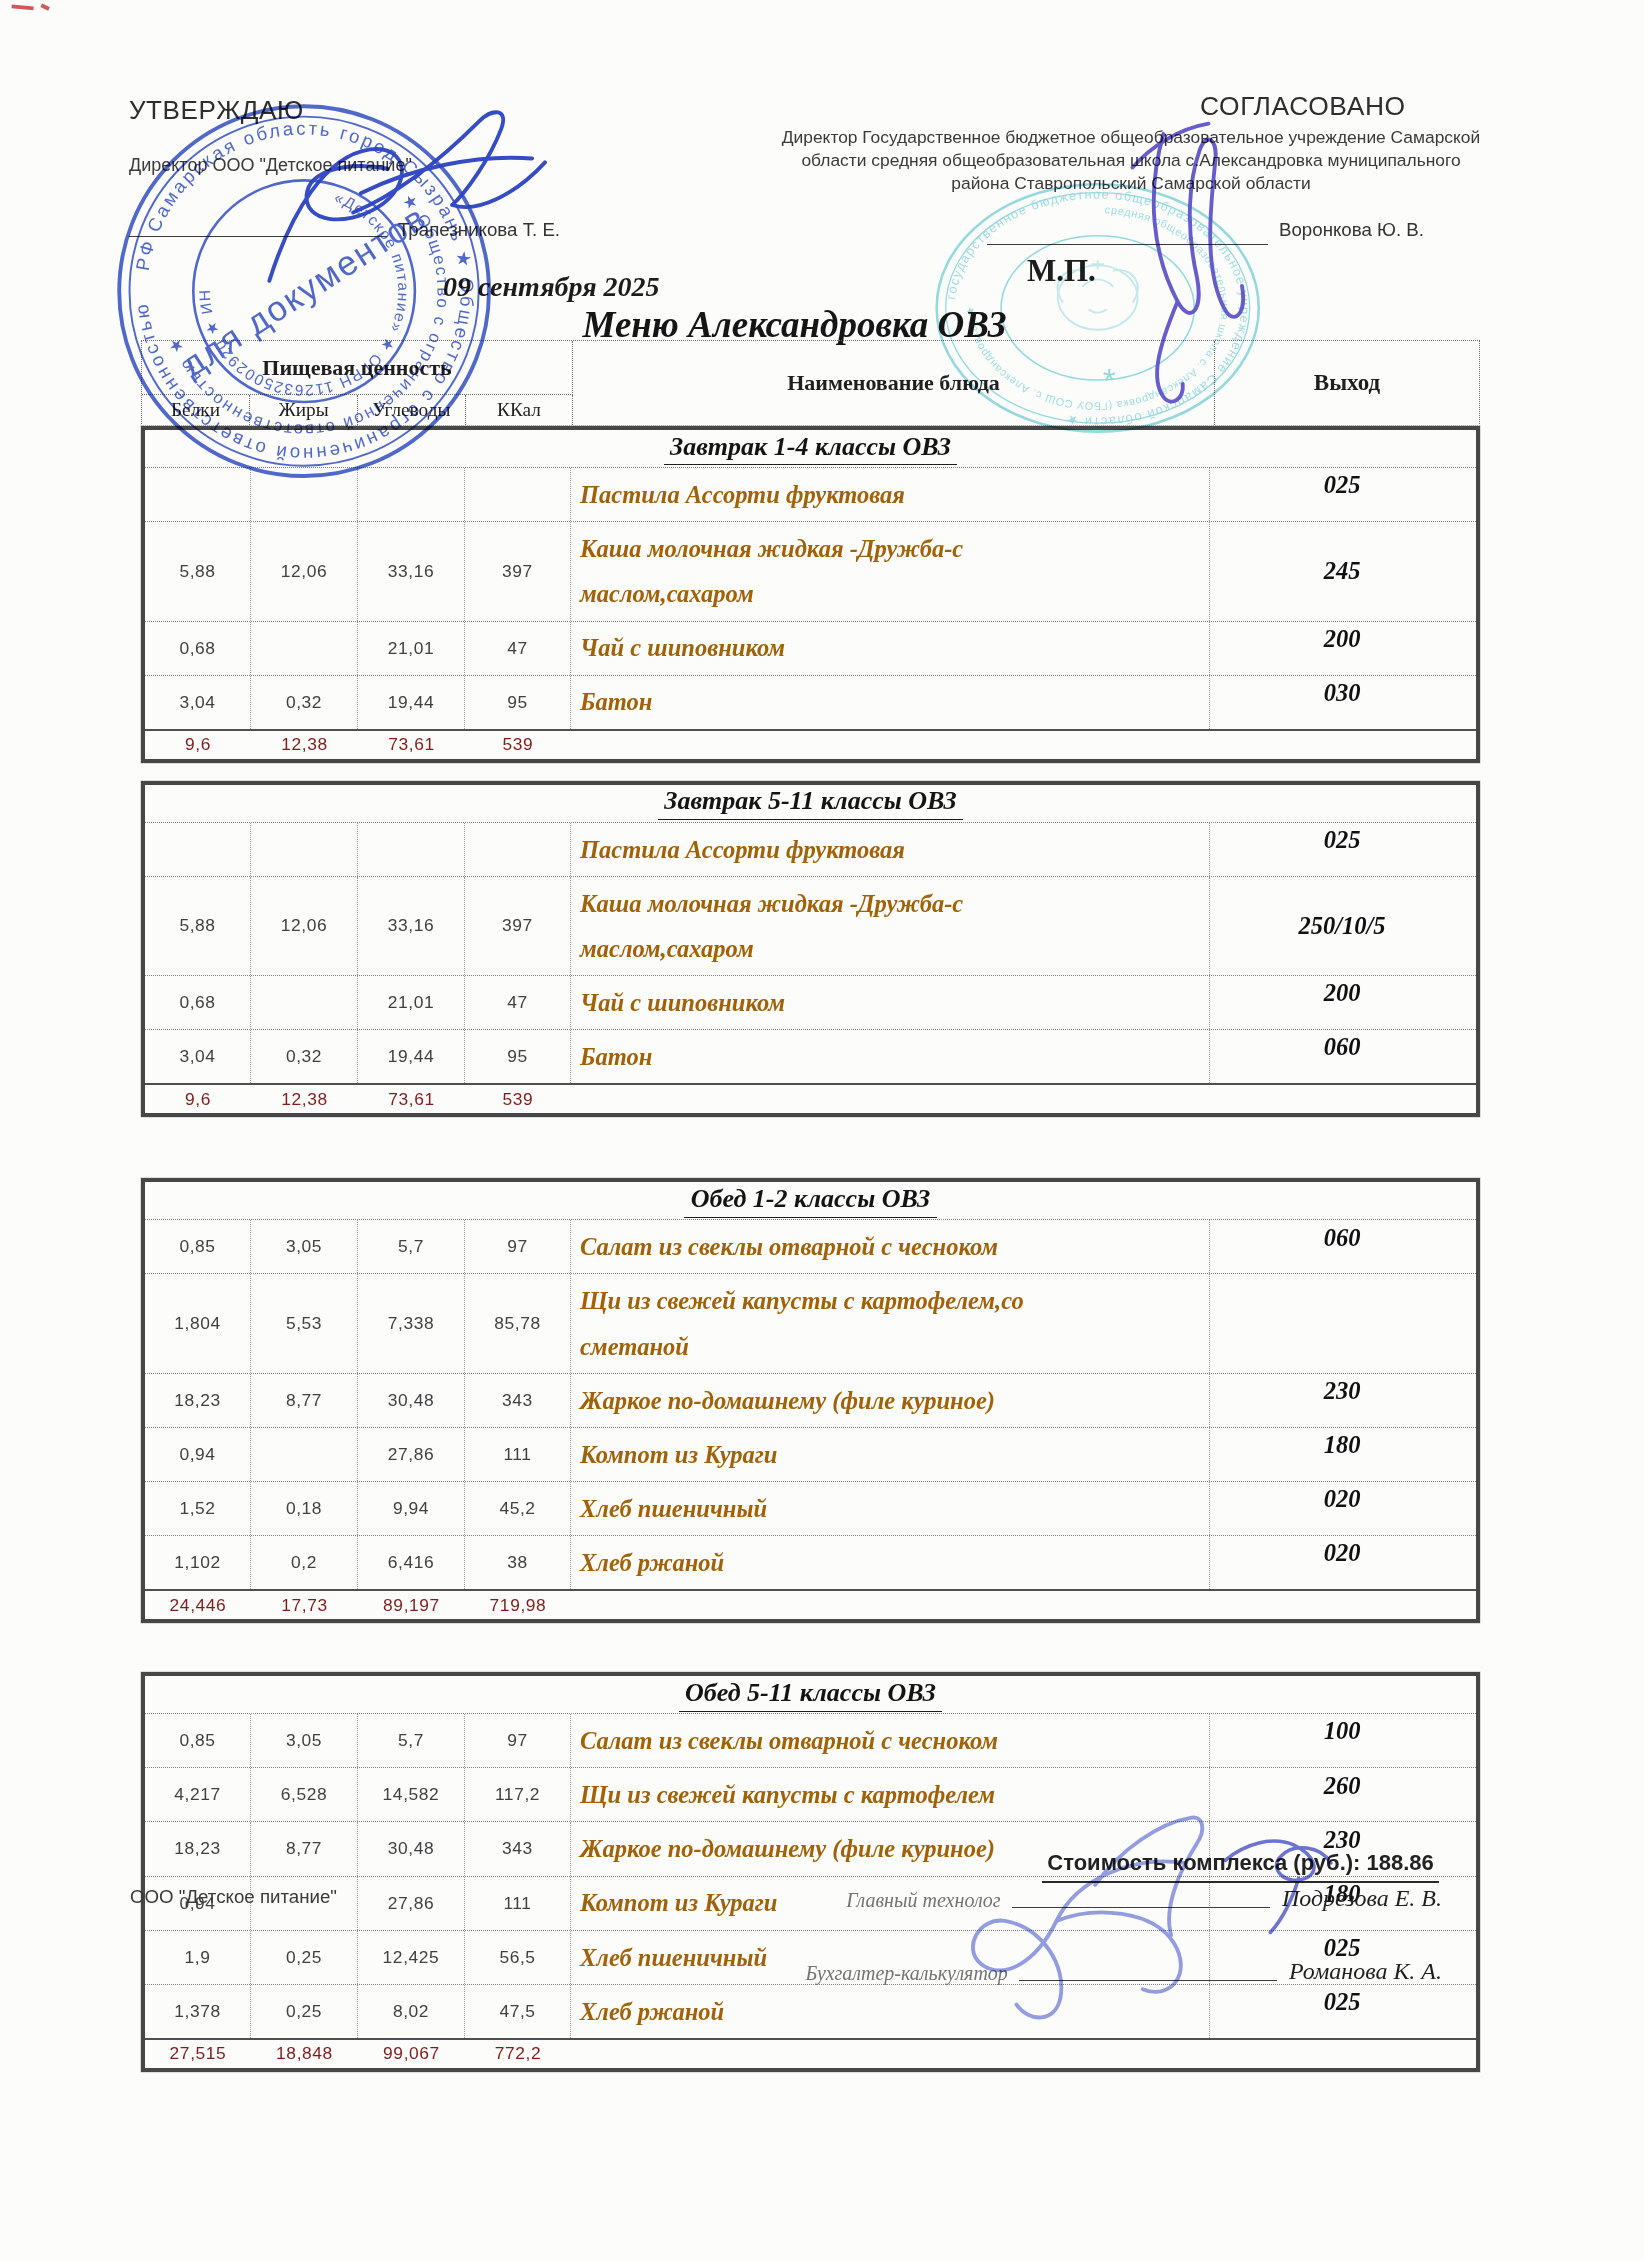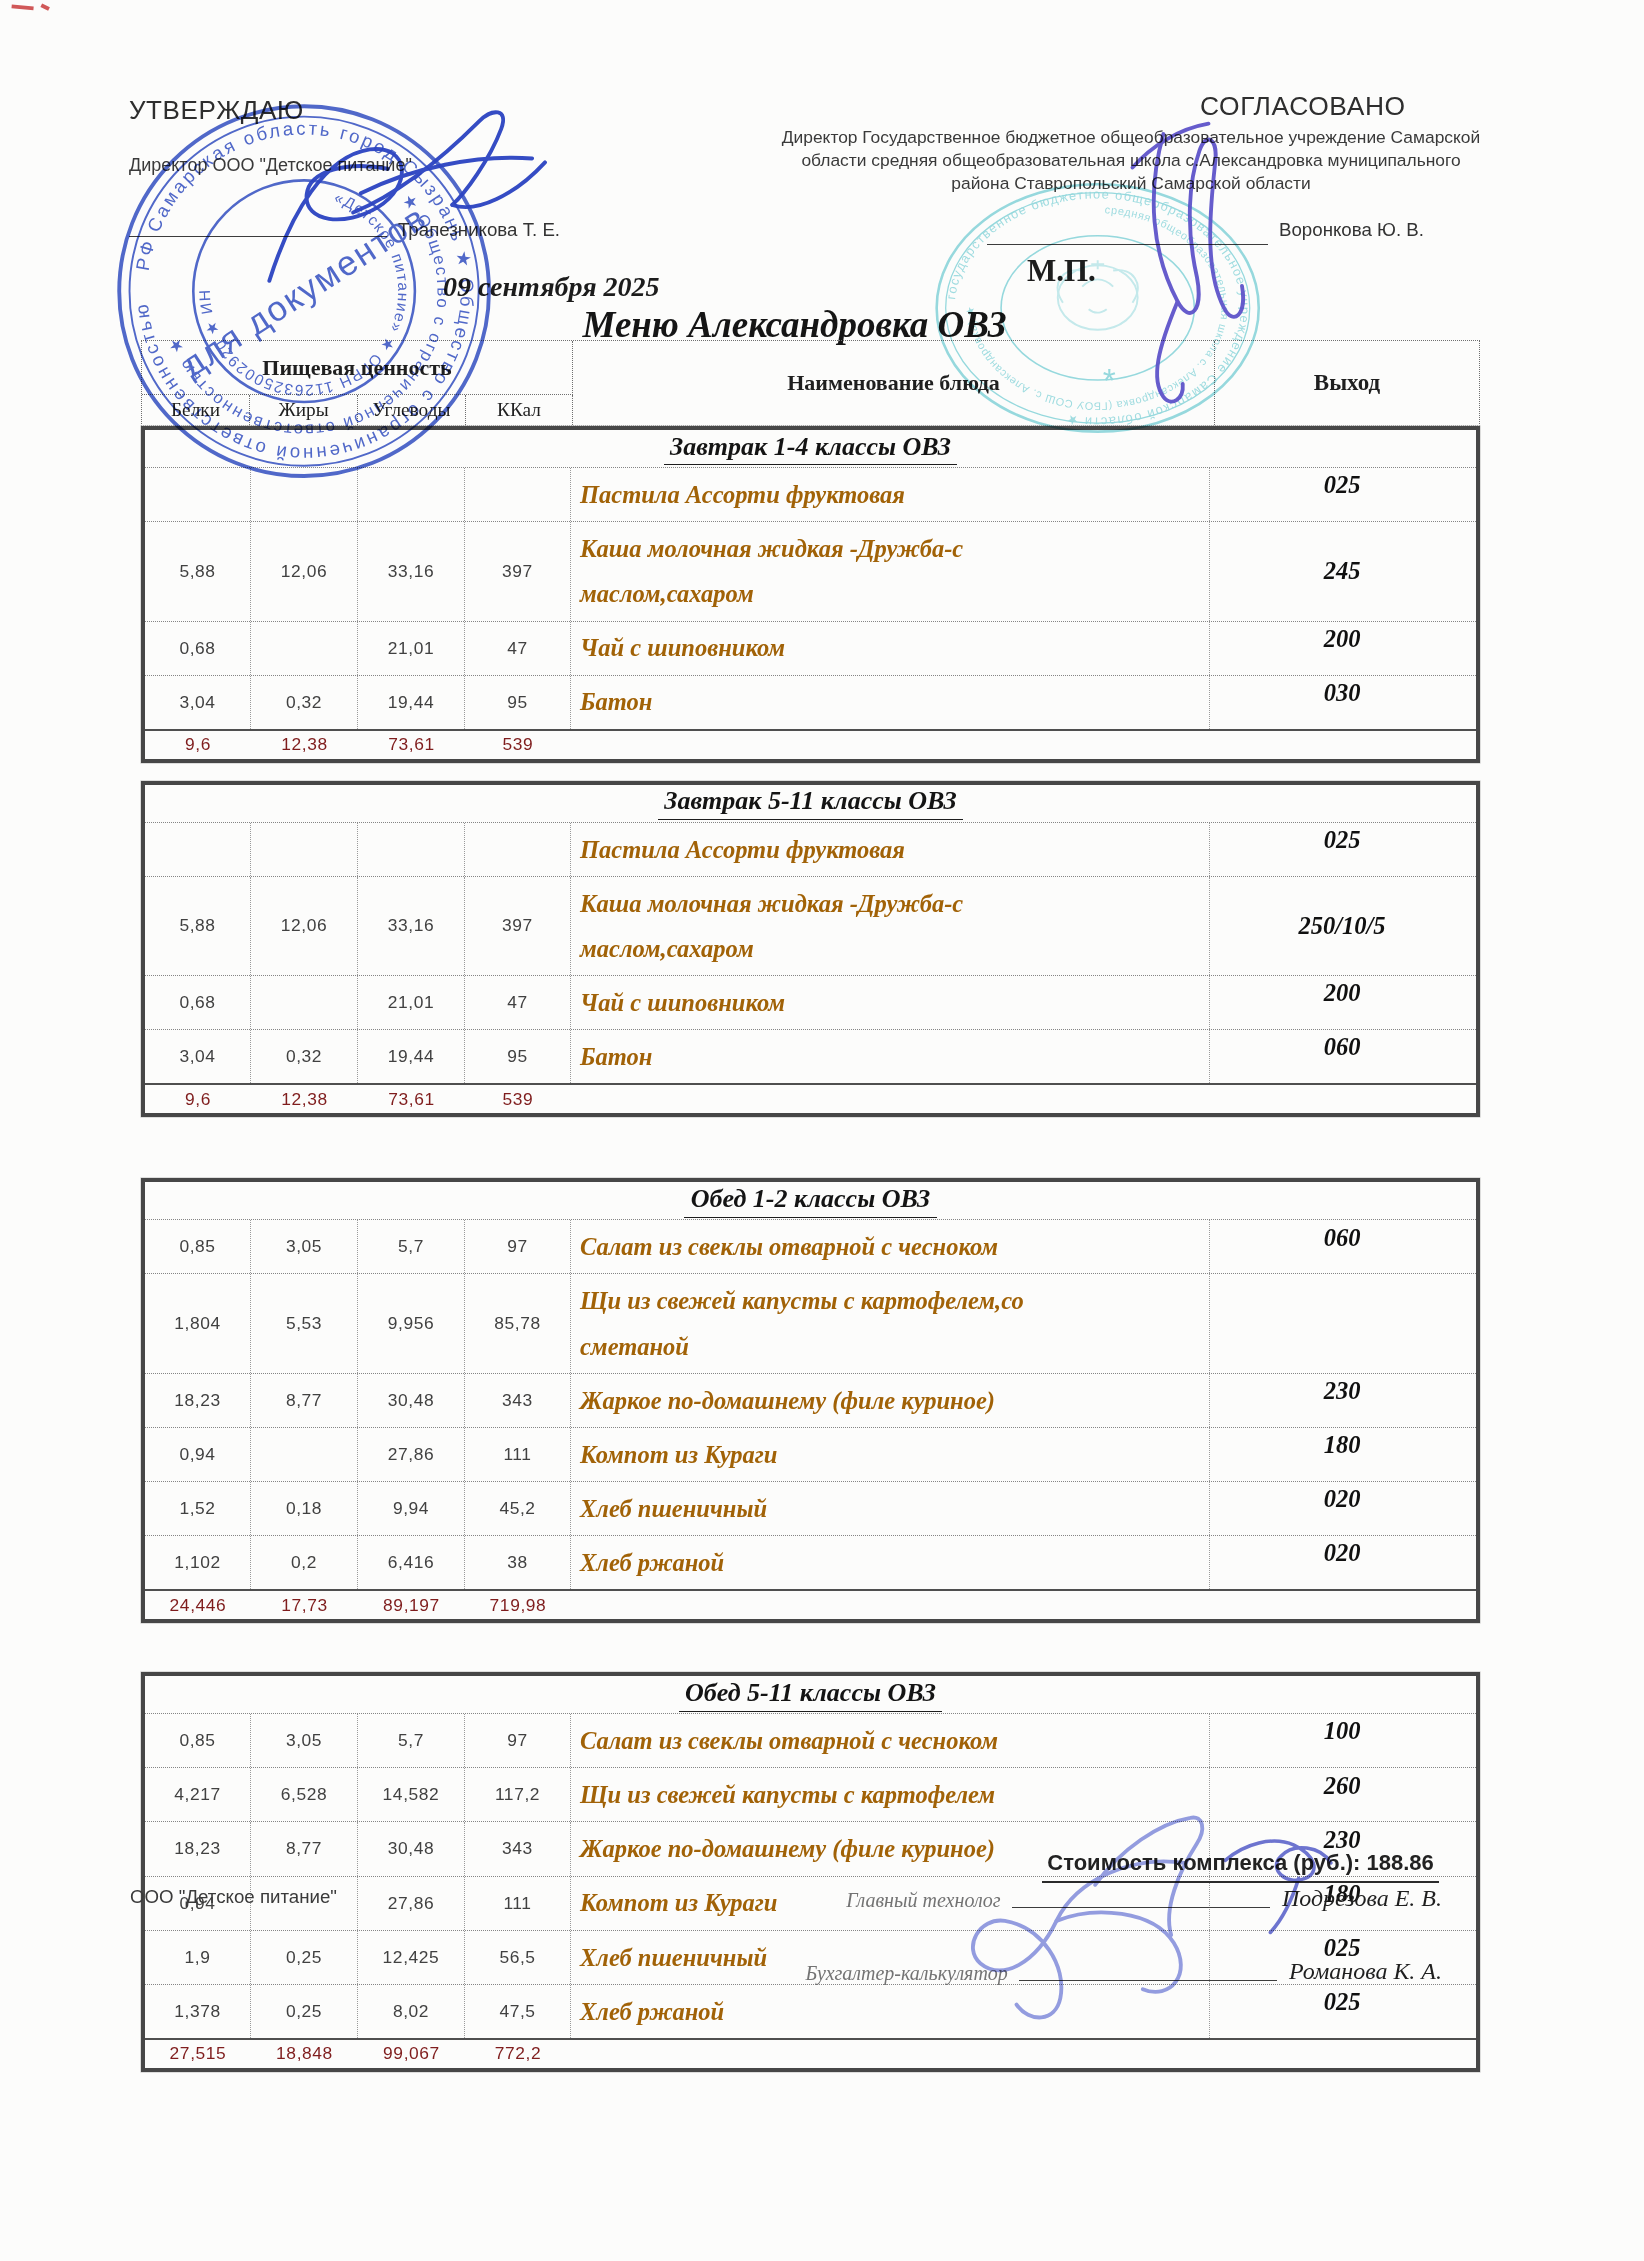--- a/index.html
+++ b/index.html
@@ -261,21 +261,21 @@
           <div class="dish">
             <span>Салат из свеклы отварной с чесноком</span>
           </div>
           <div class="out">
             <span>060</span>
           </div>
         </div>
         <div class="trow tall">
           <div class="cell vline">1,804</div>
           <div class="cell vline">5,53</div>
-          <div class="cell vline">9,956</div>
+          <div class="cell vline">7,338</div>
           <div class="cell vline">85,78</div>
           <div class="dish">
             <span>Щи из свежей капусты с картофелем,со сметаной</span>
           </div>
         </div>
         <div class="trow">
           <div class="cell vline">18,23</div>
           <div class="cell vline">8,77</div>
           <div class="cell vline">30,48</div>
           <div class="cell vline">343</div>

